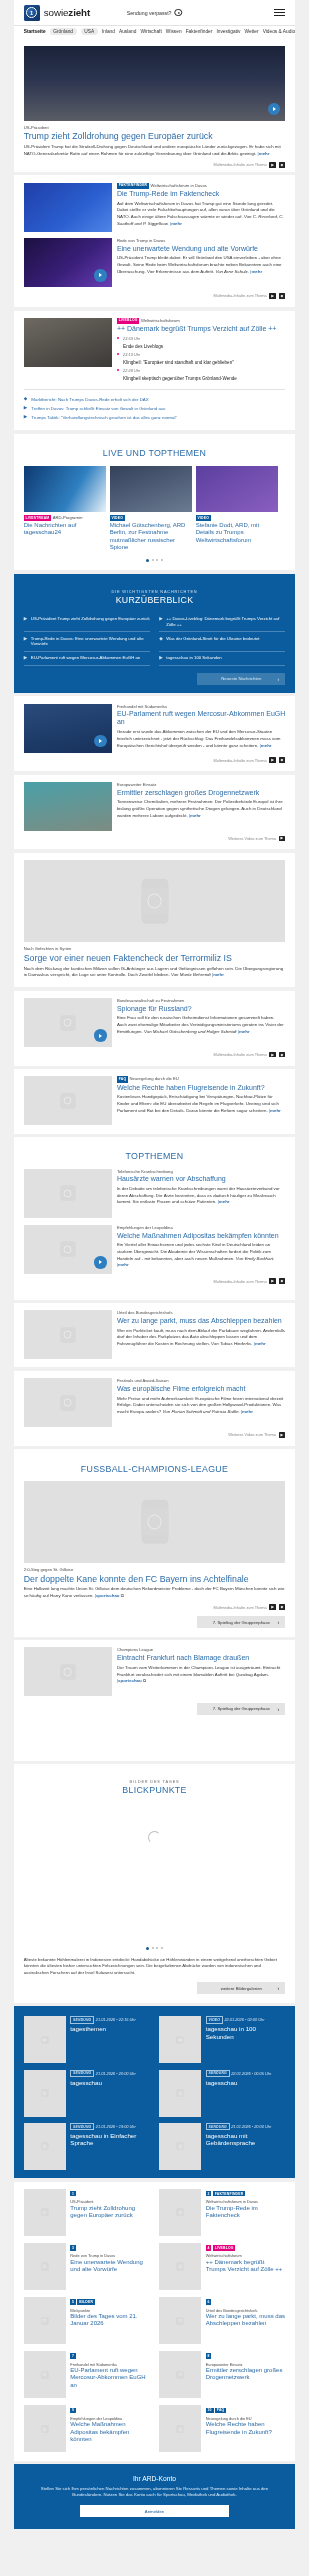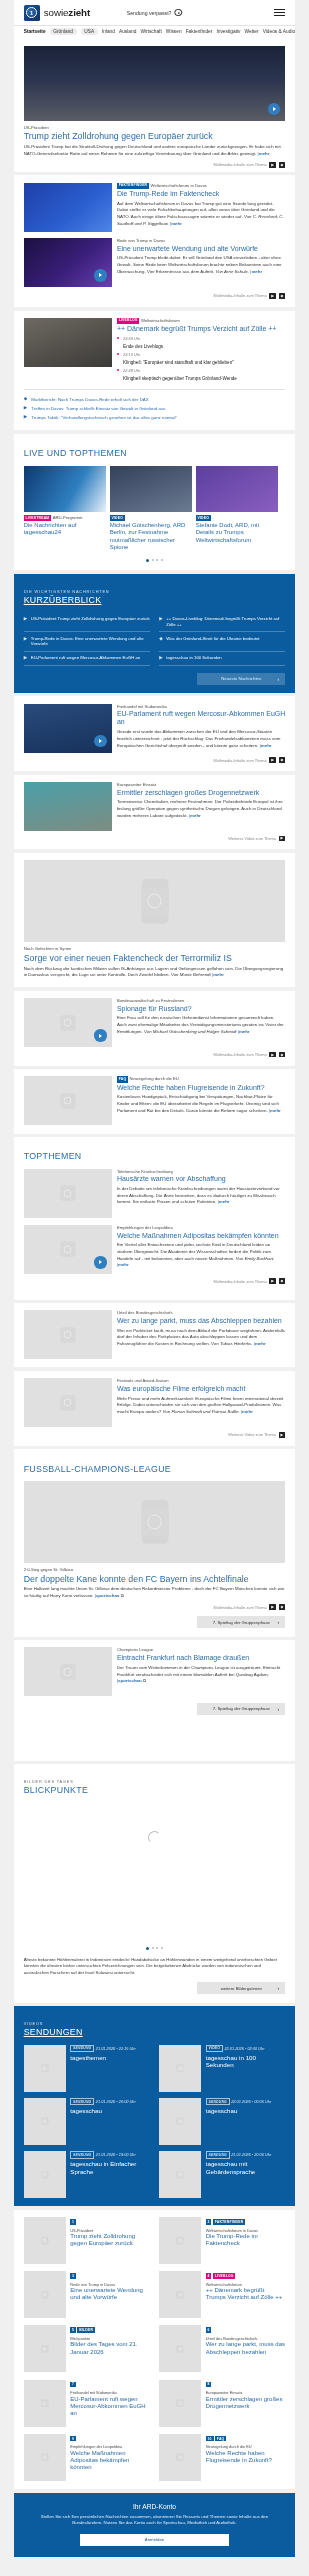--- a/index.html
+++ b/index.html
@@ -171,27 +171,27 @@
   
   .linklist { border-top: 0.5px solid #e2e2e2; margin-top: 5.2px; padding-top: 4.6px; }
   .linklist .ll {
     display: flex; align-items: flex-start; gap: 4.1px;
     font-size: 4.4px; color: #2c6ca8; padding: 2.1px 0;
   }
   .ico-play { color: #2c6ca8; font-size: 4.6px; line-height: 1; }
   .ico-audio { color: #2c6ca8; font-size: 4.6px; line-height: 1; }
 
   
-  .sec-head { text-align: left; margin: 7.2px 0 7.2px 0; }
+  .sec-head { text-align: center; margin: 7.2px 0 7.2px 0; }
   .sec-over { font-size: 3.9px; letter-spacing: 0.8px; color: #6d6d6d; text-transform: uppercase; }
   .sec-title {
     font-size: 8.8px; letter-spacing: 0.3px; color: #2c6ca8;
     font-weight: normal; margin-top: 1px;
   }
-  .sec-title.white { color: #fff; text-decoration: underline; }
+  .sec-title.white { color: #fff; }
   .sec-over.white { color: #cfe0ef; }
 
   
   .carousel { display: flex; gap: 3.6px; overflow: hidden; }
   .carousel .cell { flex: 0 0 31.5%; }
   .carousel .cell:last-child { flex: 0 0 31.5%; }
   .carousel .cthumb { width: 100%; aspect-ratio: 16/9; background: #dfe6ee; }
   .dots { display: flex; justify-content: center; gap: 2.6px; margin-top: 5.2px; }
   .dot { width: 2.1px; height: 2.1px; border-radius: 50%; background: #b9b9b9; }
   .dot.on { width: 3.1px; height: 3.1px; background: #1a5a8e; }
@@ -688,24 +688,20 @@
   <p class="gallery-text">Älteste bekannte Höhlenmalerei in Indonesien entdeckt: Handabdrücke an Höhlenwänden in einem weitgehend unerforschten Gebiet könnten die ältesten bisher untersuchten Felszeichnungen sein. Die beigefarbenen Abdrücke wurden von indonesischen und australischen Forschern auf der Insel Sulawesi untersucht.</p>
   <div class="btn-row">
     <div class="btn grey">
       <span>weitere Bildergalerien</span>
       <span class="chev">›</span>
     </div>
   </div>
 </div>
 
 <div class="blueblock">
-  <div class="sec-head">
-    <div class="sec-over white">VIDEOS</div>
-    <div class="sec-title white">SENDUNGEN</div>
-  </div>
   <div class="snd-grid" id="snd-grid">
       <a class="snd-item">
         <div class="snd-thumb ph">
           <span class="ardmark">
             <i></i>
           </span>
         </div>
       <div style="flex:1;min-width:0">
         <div class="snd-meta">
           <span class="badge snd">SENDUNG</span><span>21.01.2026 • 22:15 Uhr</span>

